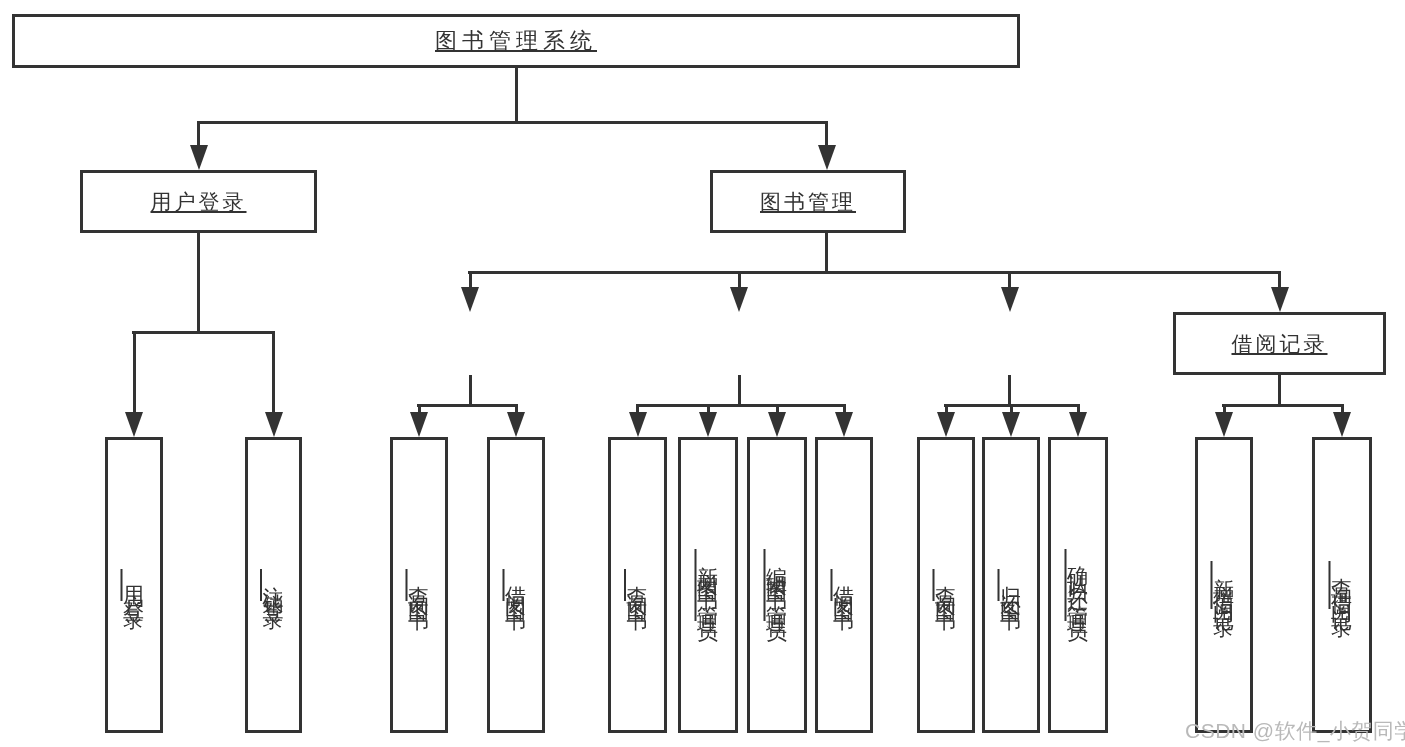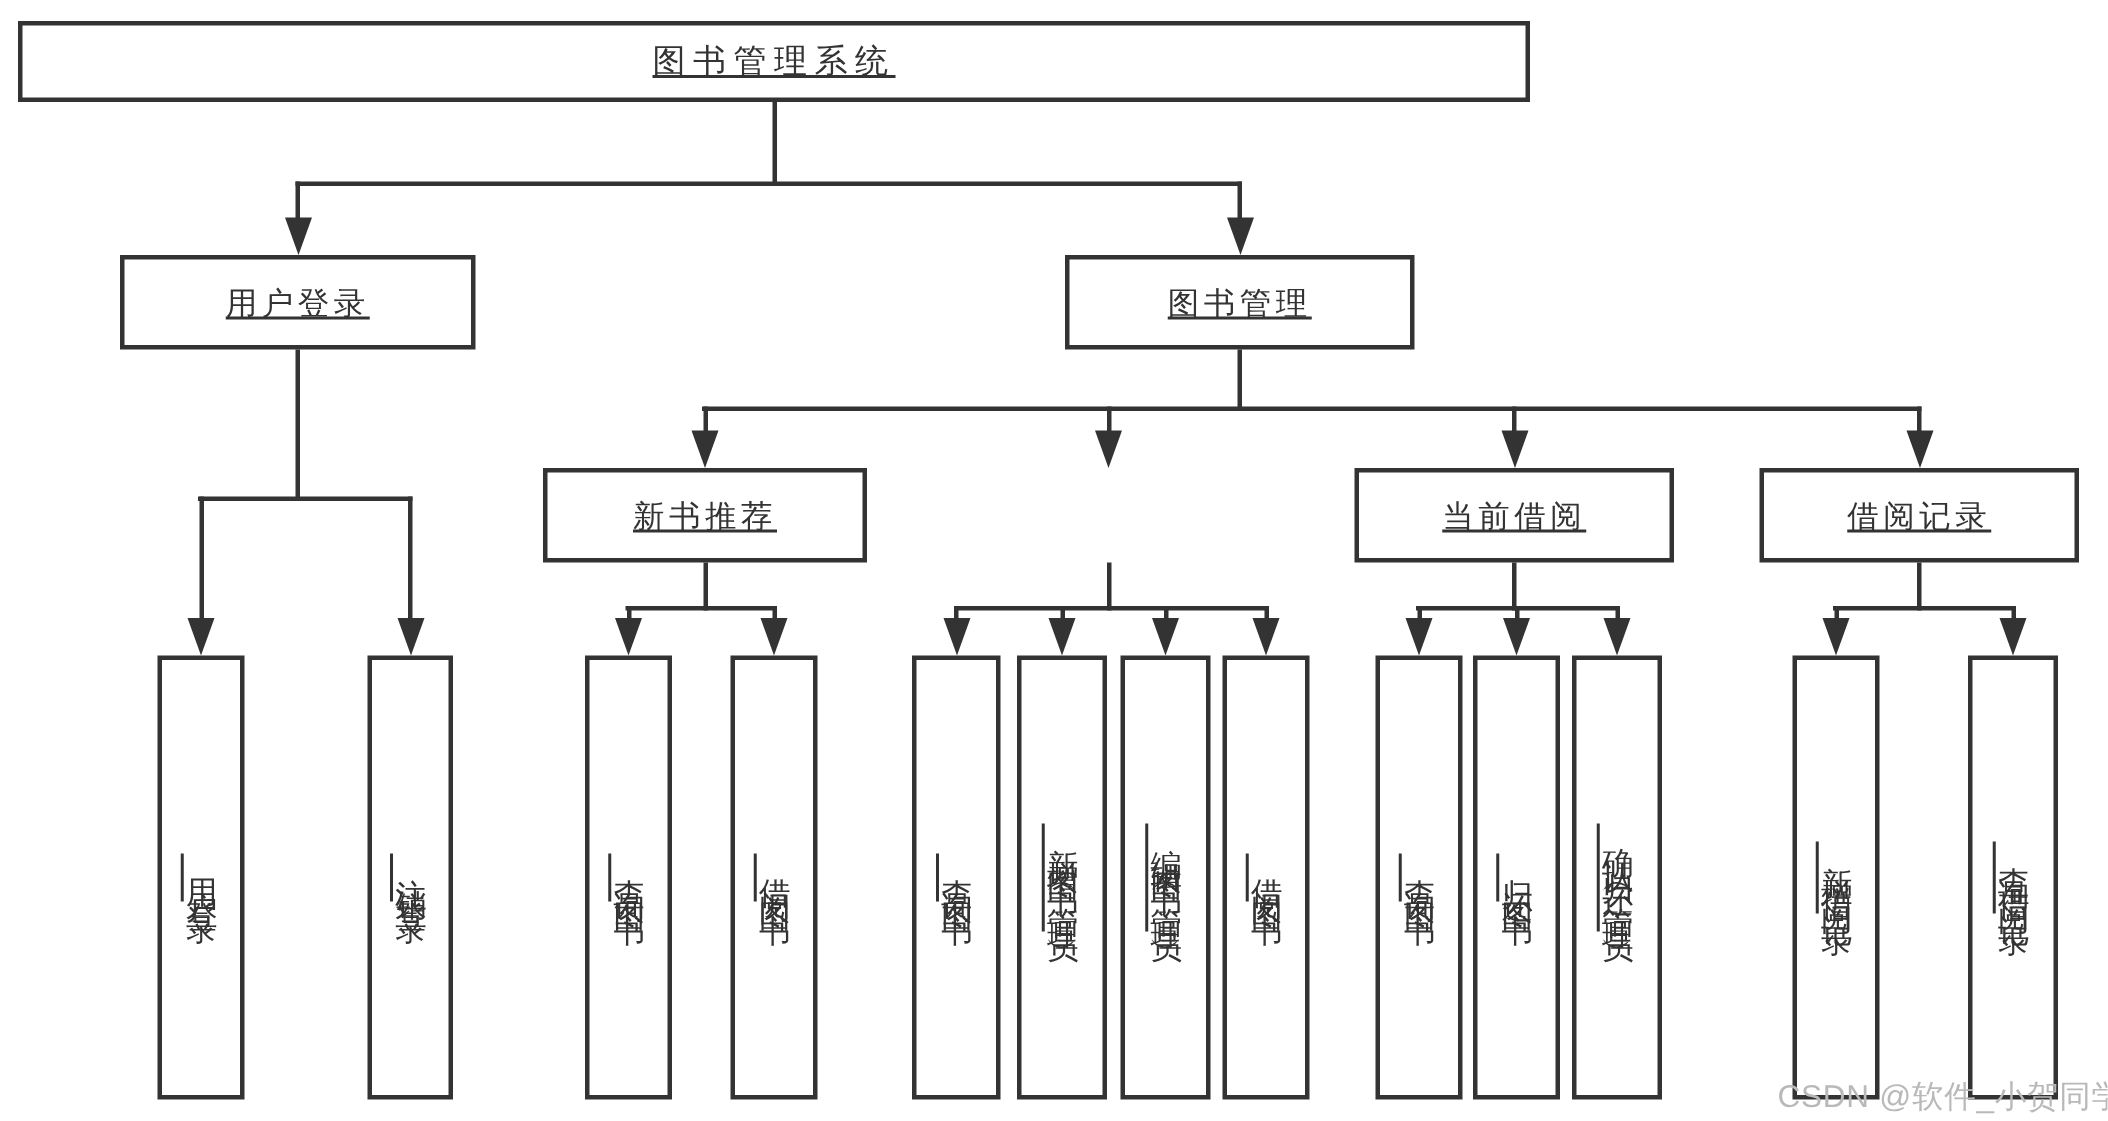--- a/index.html
+++ b/index.html
@@ -75,30 +75,24 @@
 
 <div class="canvas">
 
   <div class="box" style="left:12px; top:14px; width:1008px; height:54px;">
     <span class="hlabel root-label">图书管理系统</span>
   </div>
 
   <div class="box" style="left:80px; top:170px; width:237px; height:63px;">
     <span class="hlabel">用户登录</span>
   </div>
-  <div class="box" style="left:710px; top:170px; width:233px; height:63px;">
+  <div class="box" style="left:710px; top:170px; width:196px; height:63px;">
     <span class="hlabel">图书管理</span>
   </div>
 
-  <div class="box" style="left:362px; top:312px; width:216px; height:63px;">
-    <span class="hlabel">新书推荐</span>
-  </div>
-  <div class="box" style="left:903px; top:312px; width:213px; height:63px;">
-    <span class="hlabel">当前借阅</span>
-  </div>
   <div class="box" style="left:1173px; top:312px; width:213px; height:63px;">
     <span class="hlabel">借阅记录</span>
   </div>
 
   <div class="box leaf" style="left:105px; width:58px;">
     <span>用户登录</span>
   </div>
   <div class="box leaf" style="left:245px; width:57px;">
     <span>注销登录</span>
   </div>

